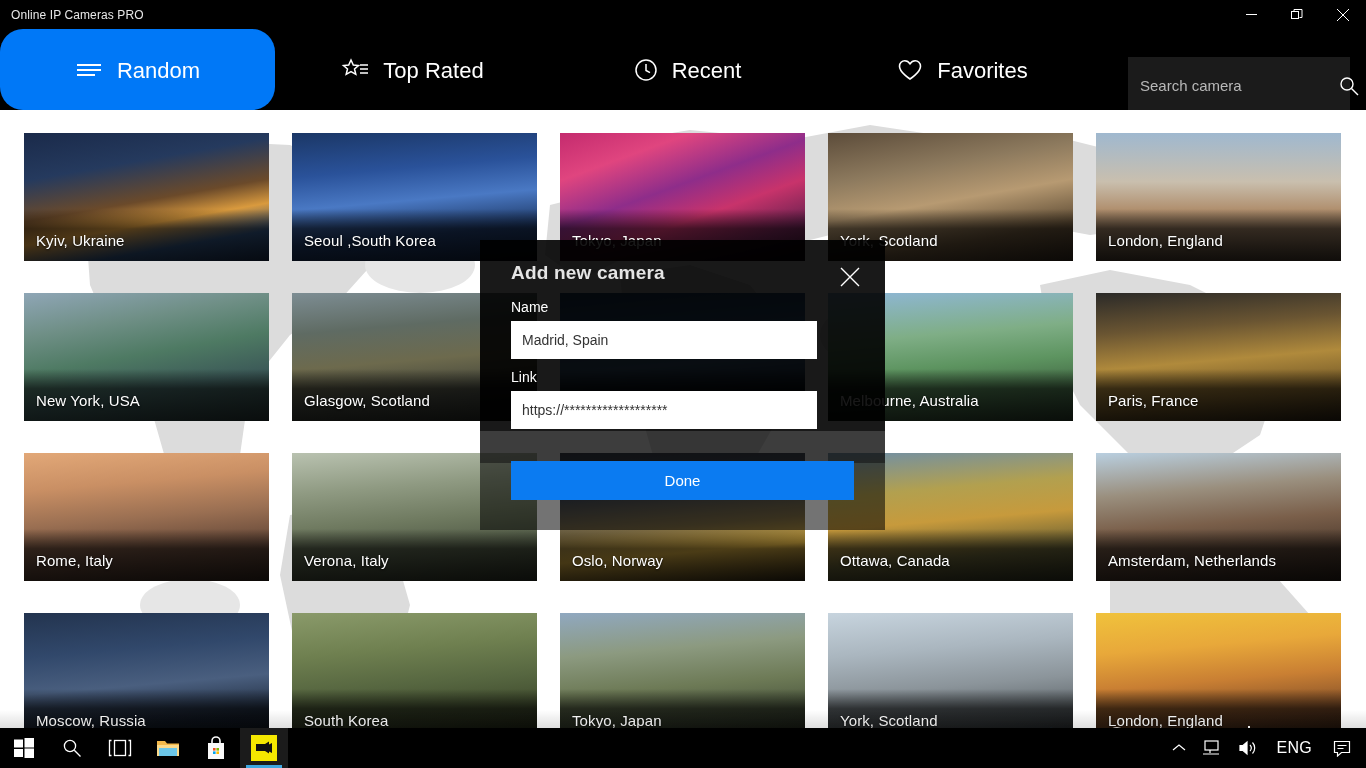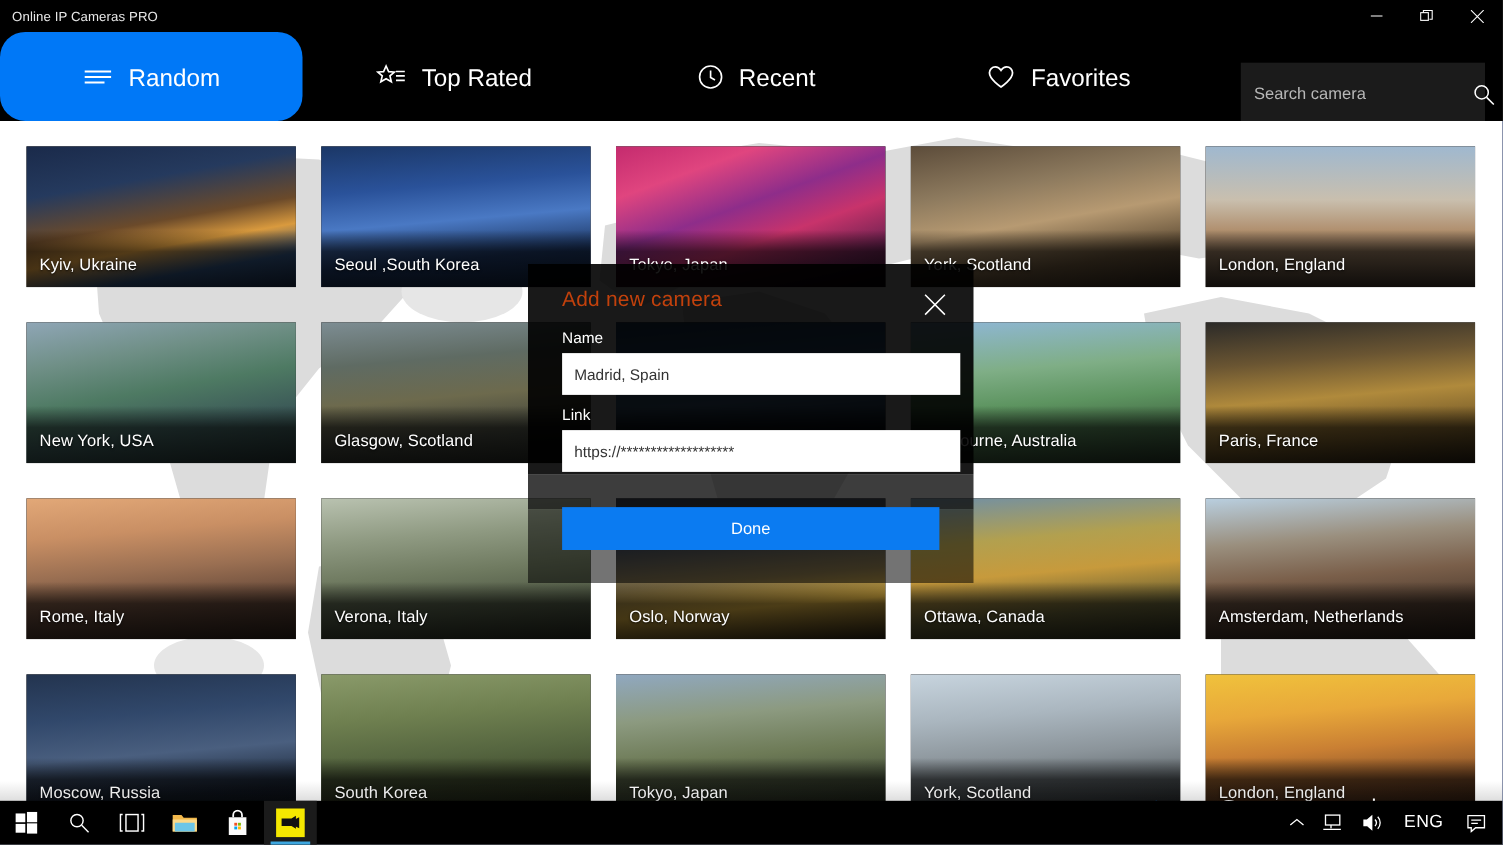--- a/index.html
+++ b/index.html
@@ -110,34 +110,34 @@
     position: absolute; left: 0; top: 191px; width: 405px; height: 32px;
     background: rgba(12,12,12,0.80);
   }
   .modal-bot {
     position: absolute; left: 0; top: 223px; width: 405px; height: 67px;
     background: rgba(0,0,0,0.55);
   }
   .modal-inner { position: absolute; inset: 0; }
   .modal-title {
     position: absolute; left: 31px; top: 22px;
-    color: #c2410c; font-size: 19px; letter-spacing: .2px;
+    color: #e5e5e5; font-size: 19px; letter-spacing: .2px; font-weight: bold;
   }
   .modal-close {
     position: absolute; right: 22px; top: 24px;
     width: 26px; height: 26px; color: #fff;
     display: flex; align-items: center; justify-content: center;
   }
   .field-label {
     position: absolute; left: 31px; color: #fff; font-size: 14px;
   }
   .field-label.name { top: 59px; }
   .field-label.link { top: 129px; }
   .field-input {
-    position: absolute; left: 31px; width: 362px; height: 38px;
+    position: absolute; left: 31px; width: 306px; height: 38px;
     background: #fff; border: 0; outline: 0;
     color: #333; font-size: 14px; padding: 0 11px;
     font-family: "Liberation Sans", sans-serif;
   }
   .field-input.name { top: 81px; }
   .field-input.link { top: 151px; }
   .done-btn {
     position: absolute; left: 31px; top: 221px; width: 343px; height: 39px;
     background: #0b7bf1; border: 0; color: #ffffff; font-size: 15px;
     font-family: "Liberation Sans", sans-serif;

